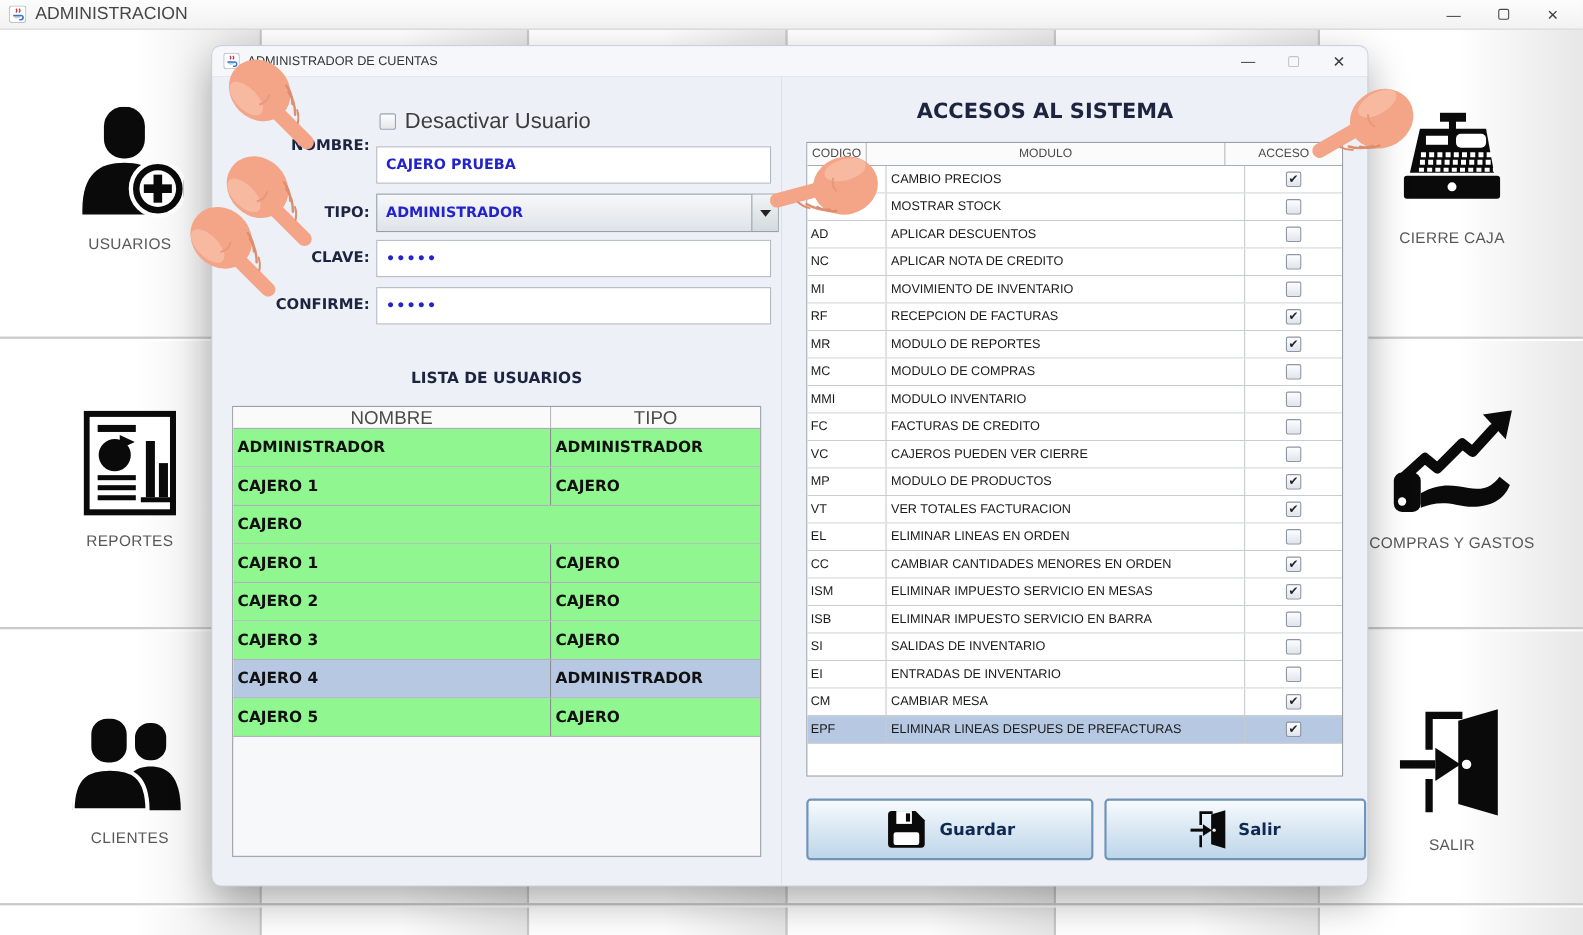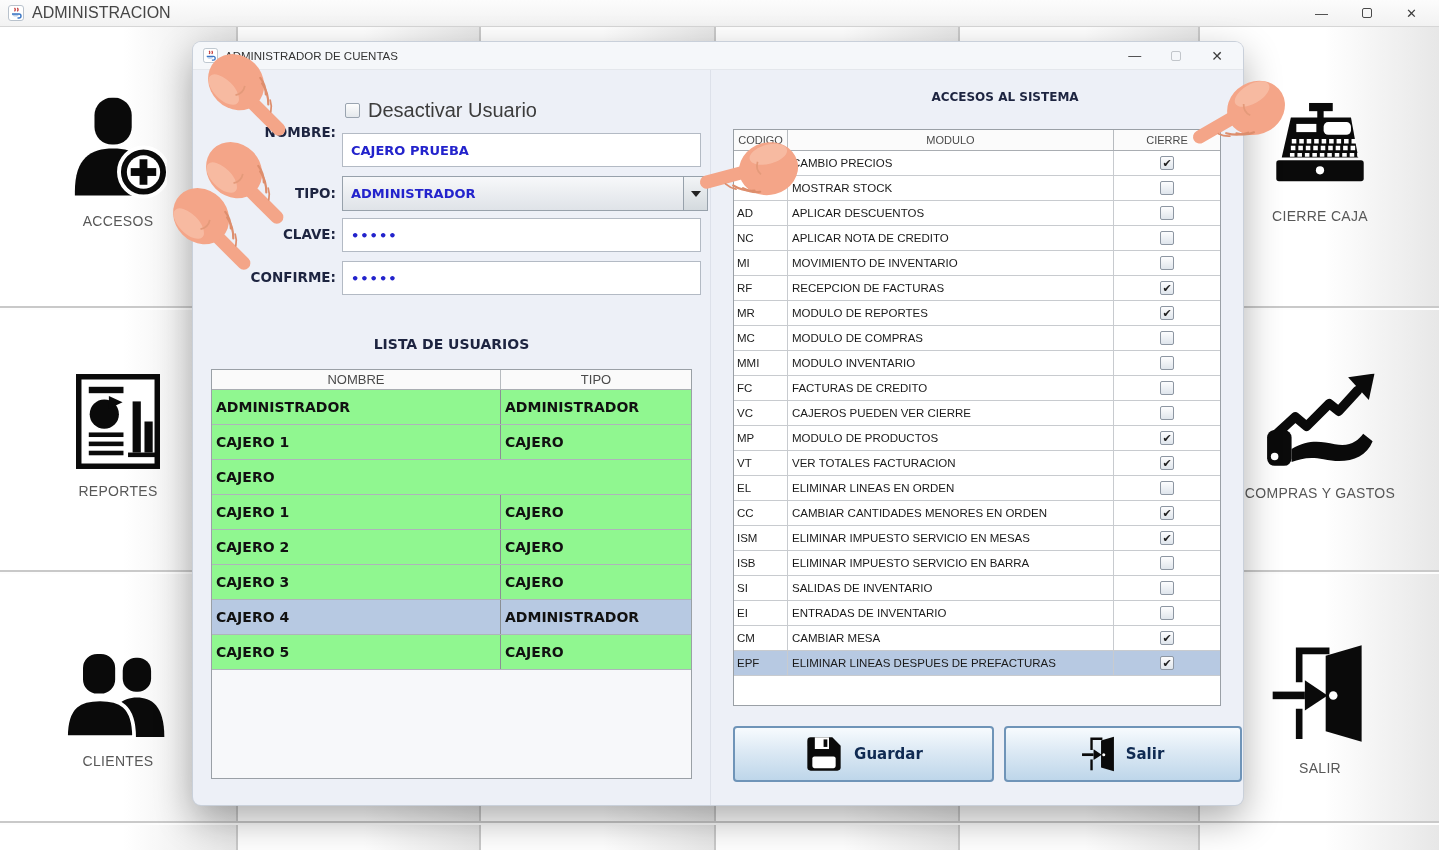--- a/index.html
+++ b/index.html
@@ -51,42 +51,42 @@
     align-items:center;justify-content:center;background:linear-gradient(#f2f4f6,#d4dade)}
   .tri{width:0;height:0;border-left:5px solid transparent;border-right:5px solid transparent;border-top:6px solid #222}
 
   .pane-title{position:absolute;text-align:center;font-family:"DejaVu Sans",sans-serif;
     font-weight:bold;color:#1d2440}
 
   
   .u-table{position:absolute;left:18px;top:327px;width:481px;height:410px;background:#f7f8fa;
     border:1px solid #9aa0a6;overflow:hidden}
   .u-head{display:flex;height:20px;background:#fafafa;border-bottom:1px solid #a9adb2}
-  .u-hcell{font-size:13px;color:#4a4a4a;display:flex;align-items:center;justify-content:center}
+  .u-hcell{font-size:17px;color:#4a4a4a;display:flex;align-items:center;justify-content:center}
   .u-hcell:first-child{width:289px;border-right:1px solid #b7bbbf}
   .u-hcell:last-child{flex:1}
   .u-row{display:flex;height:35px;background:#90f790;border-bottom:1px solid #aeb4ba;cursor:pointer}
   .u-row.sel{background:#b7c9e2}
   .u-cell{display:flex;align-items:center;padding-left:4px;font-family:"DejaVu Sans",sans-serif;
     font-weight:bold;font-size:14px;color:#111}
   .u-cell.c-nombre{width:289px;border-right:1px solid #8a8f94}
   .u-cell.c-tipo{flex:1}
 
   
   .a-table{position:absolute;left:540px;top:87px;width:488px;height:577px;background:#fff;
     border:1px solid #9aa0a6;overflow:hidden}
   .a-head{display:flex;height:21px;background:#fbfbfb;border-bottom:1px solid #a9adb2}
   .a-hcell{font-size:11px;color:#4a4a4a;display:flex;align-items:center;justify-content:center}
   .a-hcell:nth-child(1){width:54px;border-right:1px solid #b7bbbf}
   .a-hcell:nth-child(2){width:326px;border-right:1px solid #b7bbbf}
   .a-hcell:nth-child(3){flex:1}
   .a-row{display:flex;height:25px;background:#fff;border-bottom:1px solid #c8cbcf;cursor:pointer}
   .a-row.sel{background:#b7c9e2}
   .a-cell{display:flex;align-items:center;font-size:11.5px;color:#1a1a1a}
-  .a-cod{width:54px;border-right:1px solid #c8cbcf;padding-left:3px}
+  .a-cod{width:72px;border-right:1px solid #c8cbcf;padding-left:3px}
   .a-mod{width:326px;border-right:1px solid #c8cbcf;padding-left:4px}
   .a-acc{flex:1;justify-content:center}
   .tbl-cb{width:14px;height:14px;border:1px solid #8d96a2;border-radius:2px;
     background:linear-gradient(#fdfdfe,#dfe5ec);display:flex;align-items:center;justify-content:center;
     font-size:11px;line-height:1;color:#222;cursor:pointer}
 
   
   .btn{position:absolute;top:684px;height:56px;display:flex;align-items:center;justify-content:center;
     gap:10px;background:linear-gradient(#f7fbfe,#dce9f4 45%,#bed6ea);border:2px solid #6f94b8;
     border-radius:4px;cursor:pointer;font-family:"DejaVu Sans",sans-serif;font-weight:bold;
@@ -166,21 +166,21 @@
     <span>
       <svg width="98" height="102" viewBox="0 0 100 104">
         <rect x="26" y="0" width="38" height="48" rx="18" fill="#0a0a0a"></rect>
         <path d="M6 96 C6 62 22 52 45 52 C68 52 84 62 84 96 L84 100 L6 100 Z" fill="#0a0a0a"></path>
         <circle cx="76" cy="76" r="25" fill="#0a0a0a" stroke="#fff" stroke-width="4"></circle>
         <circle cx="76" cy="76" r="17" fill="#fff"></circle>
         <rect x="72" y="63" width="8" height="26" fill="#0a0a0a"></rect>
         <rect x="63" y="72" width="26" height="8" fill="#0a0a0a"></rect>
       </svg>
     </span>
-    <span class="menu-label">ACCESOS</span>
+    <span class="menu-label">USUARIOS</span>
   </div>
 
   <div class="menu-item" style="left:118px;top:436px">
     <span>
       <svg width="84" height="96" viewBox="0 0 92 104">
         <rect x="3" y="3" width="86" height="98" fill="#fff" stroke="#0a0a0a" stroke-width="6"></rect>
         <rect x="14" y="14" width="38" height="7" fill="#0a0a0a"></rect>
         <circle cx="31" cy="44" r="16" fill="#0a0a0a"></circle>
         <path d="M36 24 L36 38 L51 31 Z" fill="#0a0a0a"></path>
         <rect x="14" y="64" width="38" height="5" fill="#0a0a0a"></rect>
@@ -329,27 +329,27 @@
     <div class="u-cell c-tipo">ADMINISTRADOR</div>
   </div>
 
   <div class="u-row">
     <div class="u-cell c-nombre">CAJERO 5</div>
     <div class="u-cell c-tipo">CAJERO</div>
   </div>
 </div>
     </div>
 
-    <div class="pane-title" style="left:568px;width:488px;top:48px;font-size:12px">ACCESOS AL SISTEMA</div>
+    <div class="pane-title" style="left:513px;width:488px;top:48px;font-size:19px">ACCESOS AL SISTEMA</div>
 
     <div class="a-table">
       <div class="a-head">
         <div class="a-hcell">CODIGO</div>
         <div class="a-hcell">MODULO</div>
-        <div class="a-hcell">CIERRE</div>
+        <div class="a-hcell">ACCESO</div>
       </div>
       <div>
   <div class="a-row">
     <div class="a-cell a-cod"></div>
     <div class="a-cell a-mod">CAMBIO PRECIOS</div>
     <div class="a-cell a-acc">
       <span class="tbl-cb checked">✔</span>
     </div>
   </div>
 

